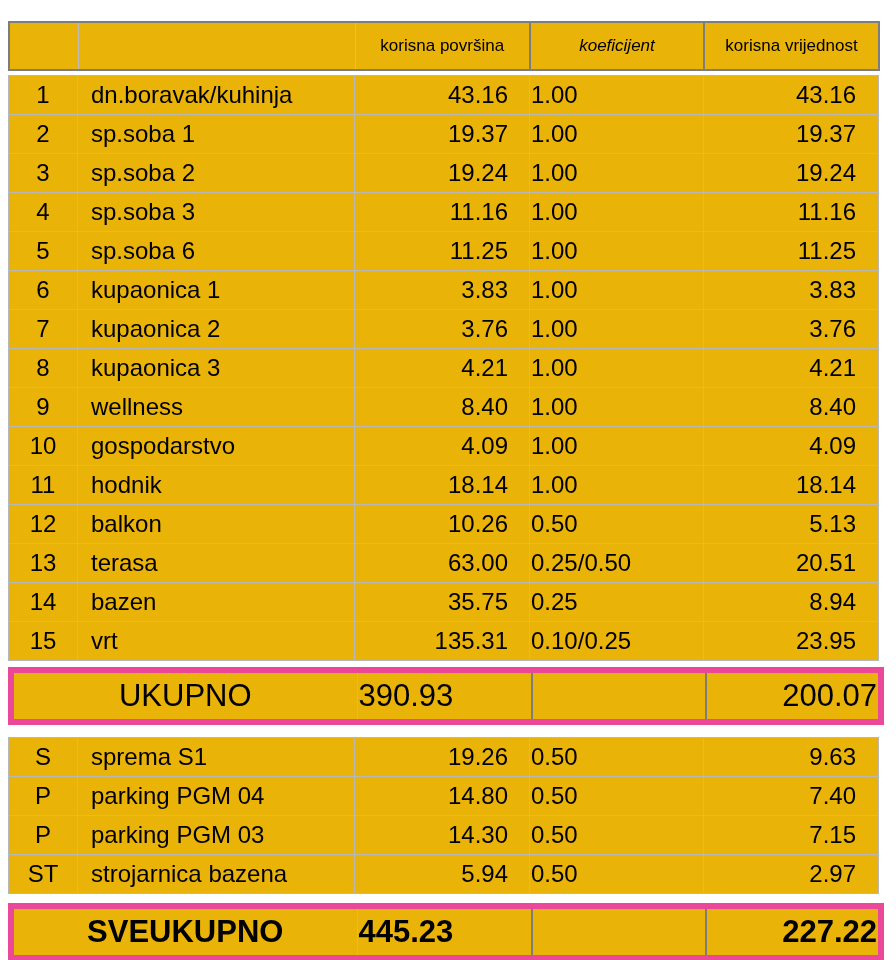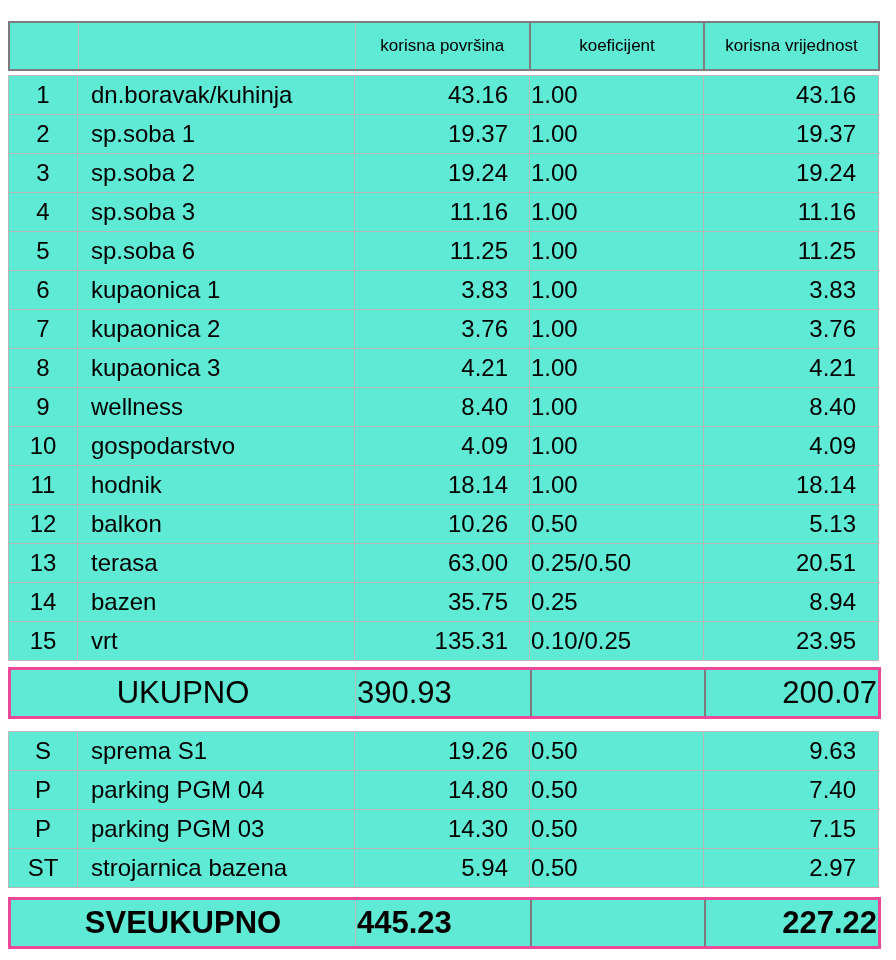--- a/index.html
+++ b/index.html
@@ -10,52 +10,52 @@
   }
   .page{padding:8px 0 0 8px;}
 
   .titlebar{
     width:872px;display:flex;justify-content:space-between;align-items:baseline;
     font-weight:bold;font-size:33px;line-height:1.15;
   }
   .titlebar .t-left{white-space:pre;}
   .titlebar .t-right{white-space:pre;}
 
-  table{border-collapse:collapse;table-layout:fixed;width:870px;background:#5eead4;}
+  table{border-collapse:collapse;table-layout:fixed;width:870px;background:#eab308;}
   col.c0{width:69px;}
   col.c1{width:277px;}
   col.c2{width:175px;}
   col.c3{width:174px;}
   col.c4{width:175px;}
 
   
   .header-box{margin-top:13px;border:2px solid #7d7d7d;}
   .header-box td{
     height:44px;font-size:17px;text-align:center;vertical-align:middle;
     border-left:1px solid #bdbdbd;
   }
   .header-box td:first-child{border-left:none;}
-  .header-box td.hd-coef{border-left:2px solid #7d7d7d;border-right:2px solid #7d7d7d;}
+  .header-box td.hd-coef{border-left:2px solid #7d7d7d;border-right:2px solid #7d7d7d;font-style:italic;}
 
   
   .body-table{margin-top:4px;border:1px solid #8f8f8f;}
   .body-table td{
     height:36px;font-size:24px;vertical-align:middle;
     border:1px solid #b8b8b8;
   }
   .body-table td.num{text-align:center;}
   .body-table td.name{padding-left:13px;text-align:left;}
   .body-table td.area{text-align:right;padding-right:21px;}
   .body-table td.coef{padding-right:28px;}
   .body-table td.val{text-align:right;padding-right:22px;}
 
   .extra-table{margin-top:12px;}
 
   
-  .total-box{border:3px solid #ec4899;}
+  .total-box{border:6px solid #ec4899;}
   .total-box.ukupno{margin-top:6px;}
   .total-box.grand{margin-top:9px;}
   .total-box td{height:44px;font-size:31px;vertical-align:middle;}
   .total-box td.tname{text-align:center;}
   .total-box td.area{padding-right:1px;border-left:1px solid #b8b8b8;}
   .total-box td.coef-empty{border-left:2px solid #7d7d7d;border-right:2px solid #7d7d7d;}
   .total-box td.val{text-align:right;}
   .total-box.grand td{font-weight:bold;}
 </style>
 </head>

